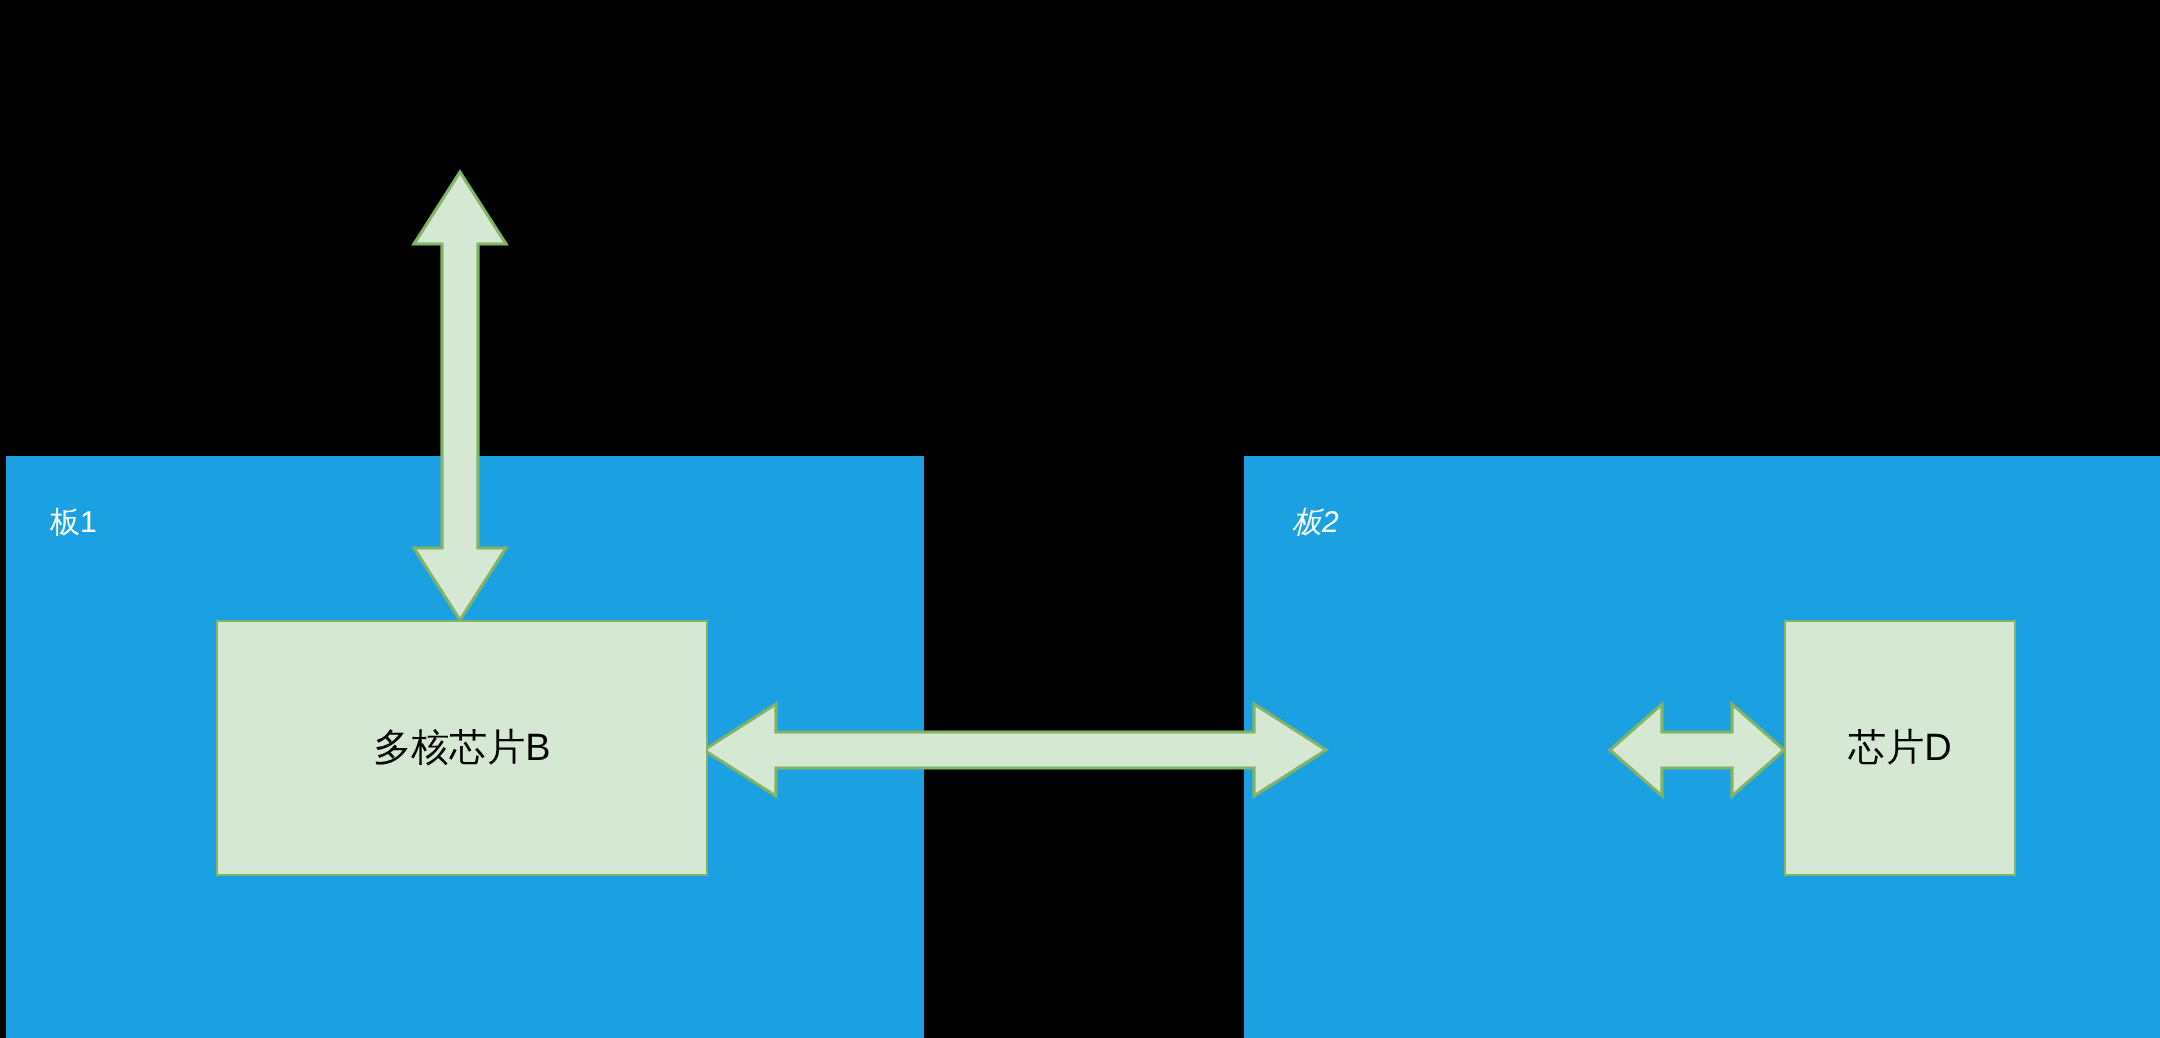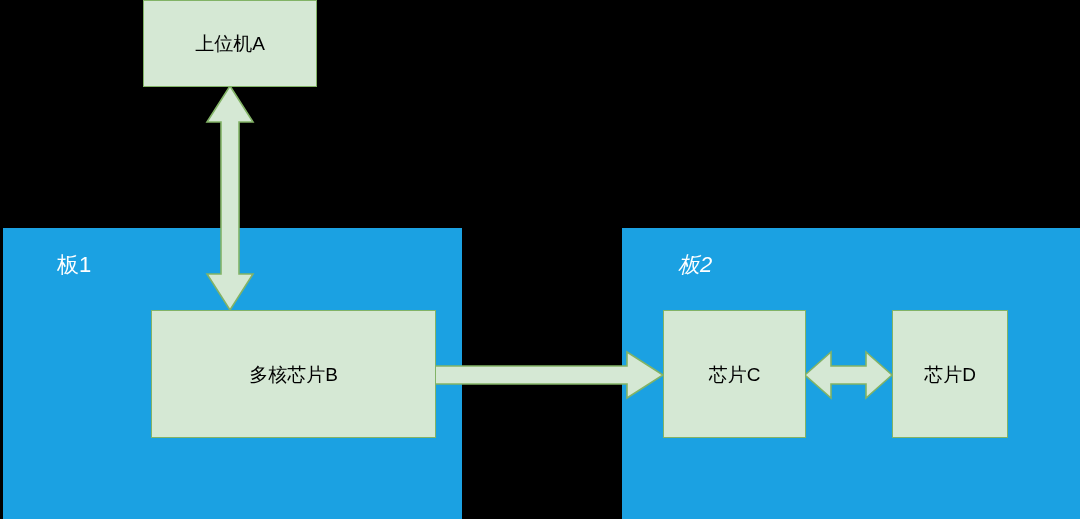--- a/index.html
+++ b/index.html
@@ -18,24 +18,23 @@
 
   
   .board {
     position: absolute;
     background: #1ba1e2;
     box-sizing: border-box;
   }
   .board-label {
     position: absolute;
     color: #ffffff;
-    font-size: 22px;
+    font-size: 15px;
     line-height: 1;
     white-space: nowrap;
-    margin-left: 32px;
   }
 
   
   .node {
     position: absolute;
     background: #d5e8d4;
     border: 1.6px solid #82b366;
     box-sizing: border-box;
     display: flex;
     align-items: center;
@@ -77,29 +76,23 @@
   </svg>
 
   <svg class="arrow" style="left:352px; top:346px; width:311px; height:58px;" viewBox="0 0 311 58" preserveAspectRatio="none">
     <polygon points="0,29 36,6 36,20 275,20 275,6 311,29 275,52 275,38 36,38 36,52"></polygon>
   </svg>
 
   <svg class="arrow" style="left:805px; top:346px; width:87px; height:58px;" viewBox="0 0 87 58" preserveAspectRatio="none">
     <polygon points="0,29 26,6 26,20 61,20 61,6 87,29 61,52 61,38 26,38 26,52"></polygon>
   </svg>
 
-  <div class="node" style="left:143px; top:0px; width:174px; height:87px;">
-    <span class="node-label">上位机A</span>
-  </div>
 
-  <div class="node" style="left:108px; top:310px; width:285px; height:128px;margin-left:43px;">
+  <div class="node" style="left:108px; top:310px; width:246px; height:128px;">
     <span class="node-label">多核芯片B</span>
   </div>
 
-  <div class="node" style="left:663px; top:310px; width:143px; height:128px;">
-    <span class="node-label">芯片C</span>
-  </div>
 
   <div class="node" style="left:892px; top:310px; width:116px; height:128px;">
     <span class="node-label">芯片D</span>
   </div>
 
 </div>
 
 </body></html>

